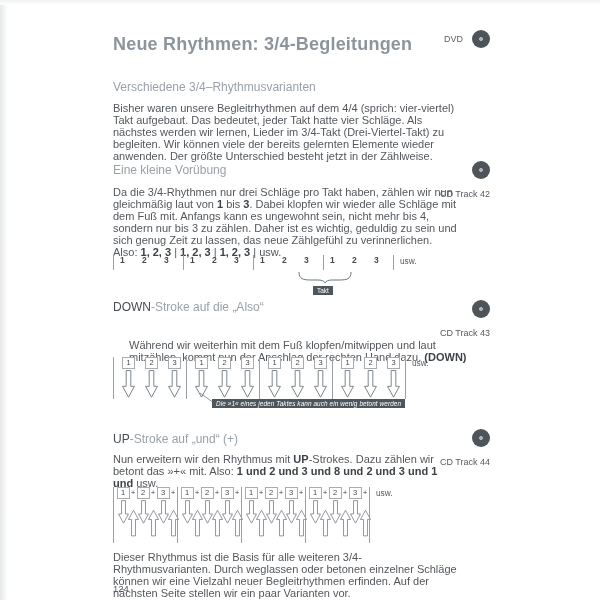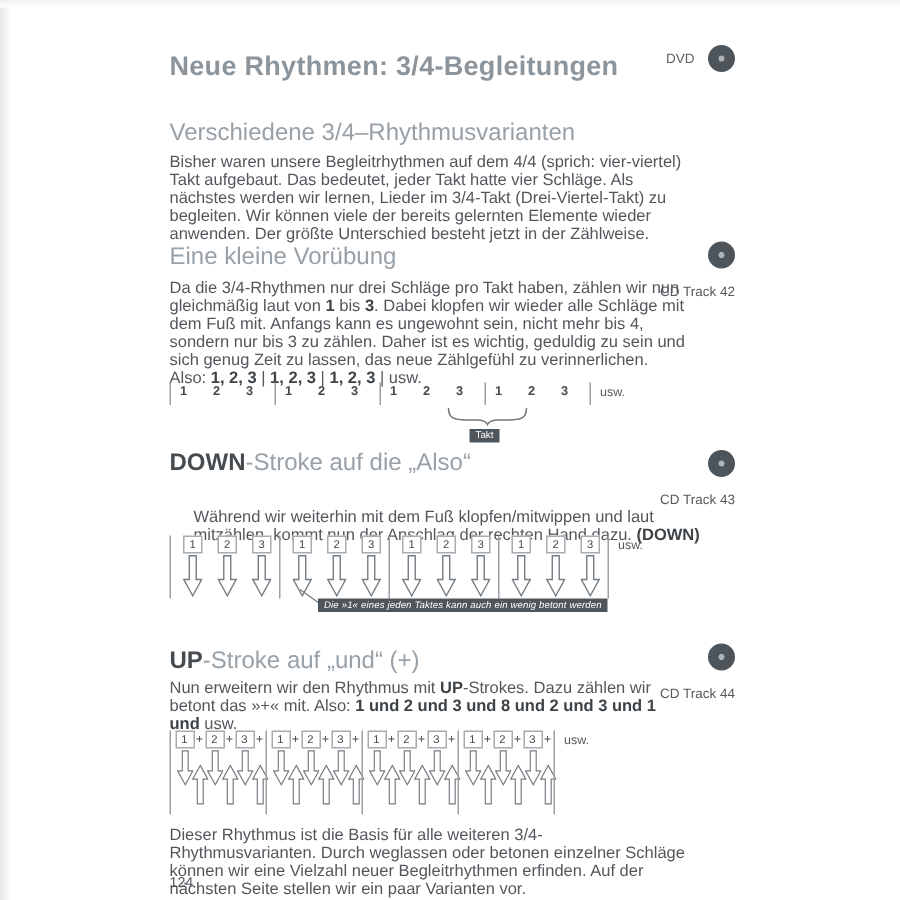--- a/index.html
+++ b/index.html
@@ -10,22 +10,22 @@
   }
   .page{position:absolute;inset:0;background:#fff;}
   .edge-left{position:absolute;left:0;top:0;width:8px;height:600px;
     background:linear-gradient(to right,#e7e8e9,#ffffff);}
   .edge-top{position:absolute;left:0;top:0;width:600px;height:5px;
     background:linear-gradient(to bottom,#f0f1f1,#ffffff);}
   .abs{position:absolute;}
 
   
   .title{font-size:18px;letter-spacing:.2px;color:#8d959c;font-weight:700;white-space:nowrap;}
-  .subhead{font-size:16px;color:#99a1a8;font-weight:400;white-space:nowrap;}
-  .subhead .hb{font-weight:700;color:#474c51;}
+  .subhead{font-size:12px;color:#99a1a8;font-weight:400;white-space:nowrap;}
+  .subhead .hb{font-weight:400;color:#474c51;}
 
   
   .para{font-size:11px;line-height:12px;color:#53575c;text-align:left;}
   .para .b{font-weight:700;color:#3e4347;}
 
   
   .disc{width:18px;height:18px;border-radius:50%;
     background:radial-gradient(circle at 50% 50%, #aeb4b8 0 1.8px, #4d555b 2.2px);}
   .dvd-group{display:flex;align-items:center;gap:9px;}
   .dvd-label{font-size:9px;color:#5a5f64;}

